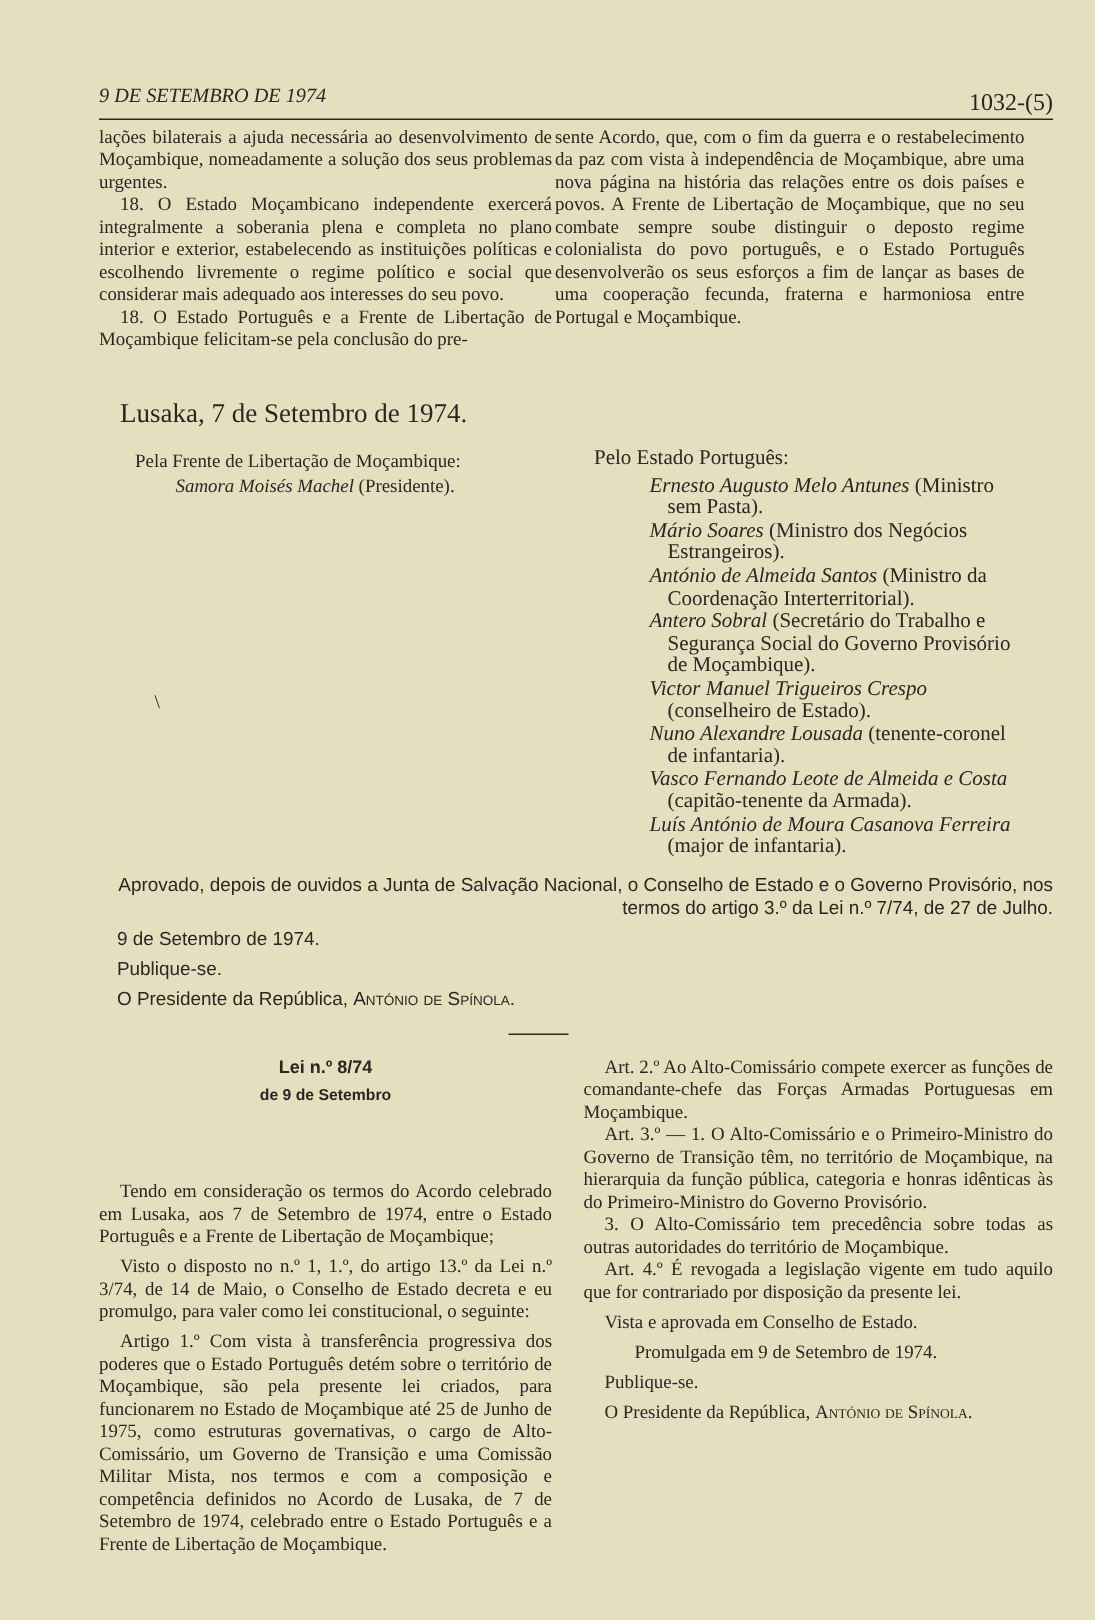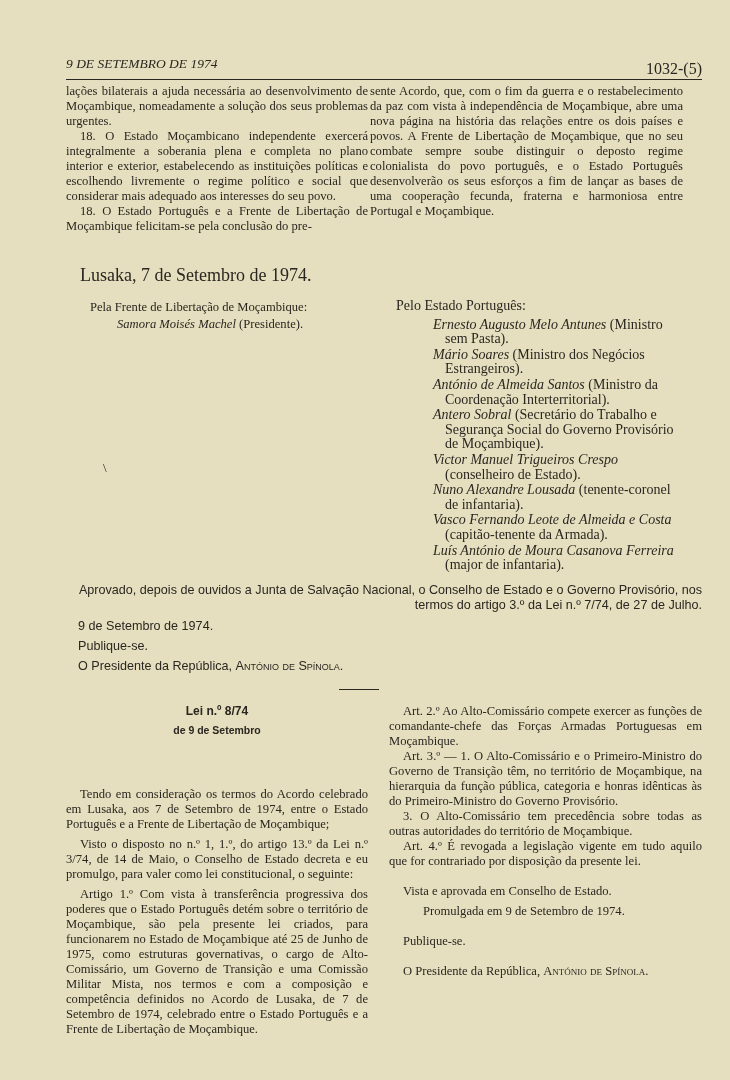--- a/index.html
+++ b/index.html
@@ -38,21 +38,21 @@
   .approved { position: absolute; left: 66px; top: 583px; width: 636px; font-size: 12.6px; line-height: 15px; font-family: "Liberation Sans Narrow", "Liberation Sans", sans-serif; }
   .approved p { text-indent: 12px; margin-bottom: 5px; }
   .approved p.cont { margin-bottom: 6px; text-align: right; }
   .divider { position: absolute; left: 339px; top: 689px; width: 40px; border-top: 1.5px solid #2a2620; }
   .law-head { position: absolute; left: 66px; top: 704px; width: 302px; text-align: center; font-family: "Liberation Sans", "DejaVu Sans", sans-serif; }
   .law-head .t { font-weight: bold; font-size: 12px; }
   .law-head .s { font-weight: bold; font-size: 10.5px; margin-top: 6px; text-align: center; }
   .left-bot { left: 66px; top: 764px; width: 302px; margin-top: 23px; }
   .left-bot p { margin-bottom: 5px; }
   .right-bot { left: 389px; top: 704px; width: 313px; }
-  .right-bot p.close { margin-top: 15px; margin-bottom: 0; }
+  .right-bot p.close { margin-top: 5px; margin-bottom: 0; }
   .right-bot p.prom { text-indent: 34px; margin-top: 5px; }
   .sc { font-variant: small-caps; }
 </style>
 </head>
 <body>
 
 <div class="page">
 
   <div class="header">
     <span class="date">9 DE SETEMBRO DE 1974</span>

